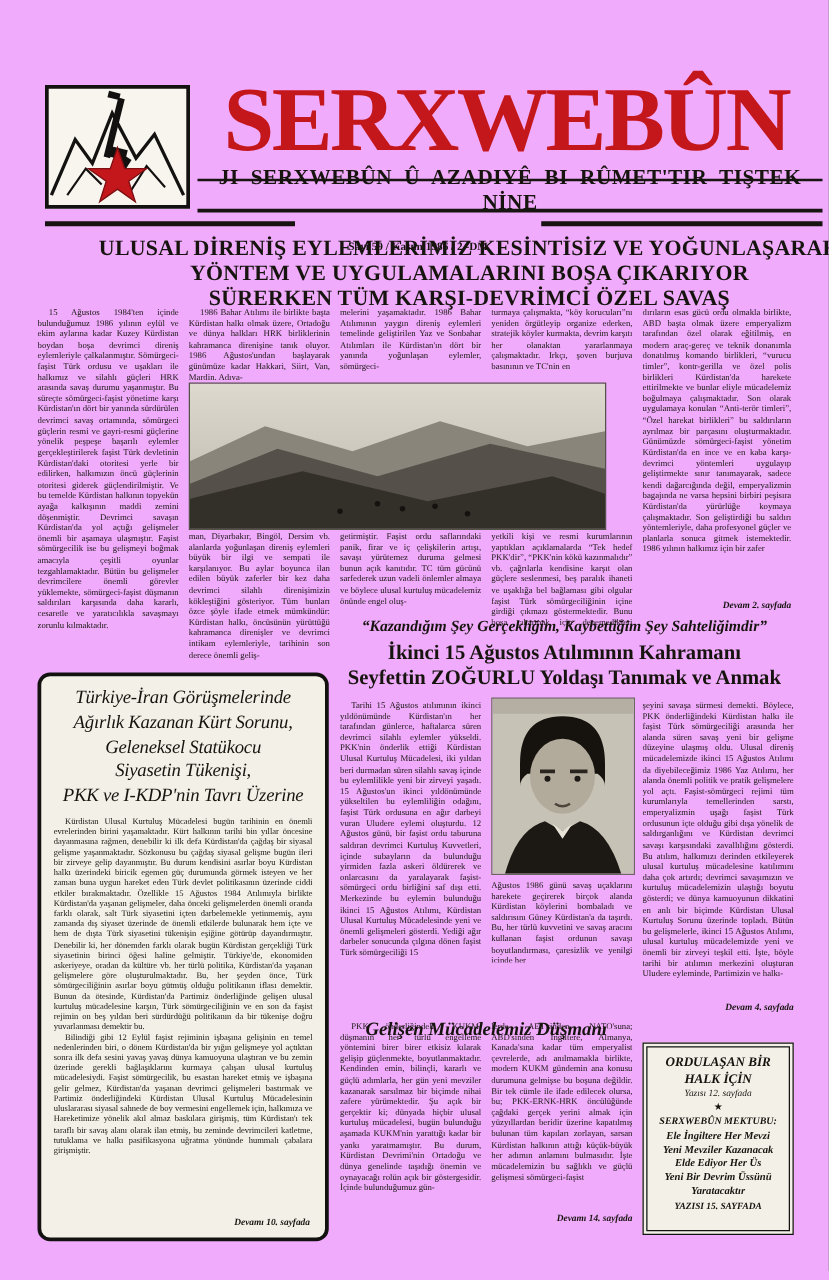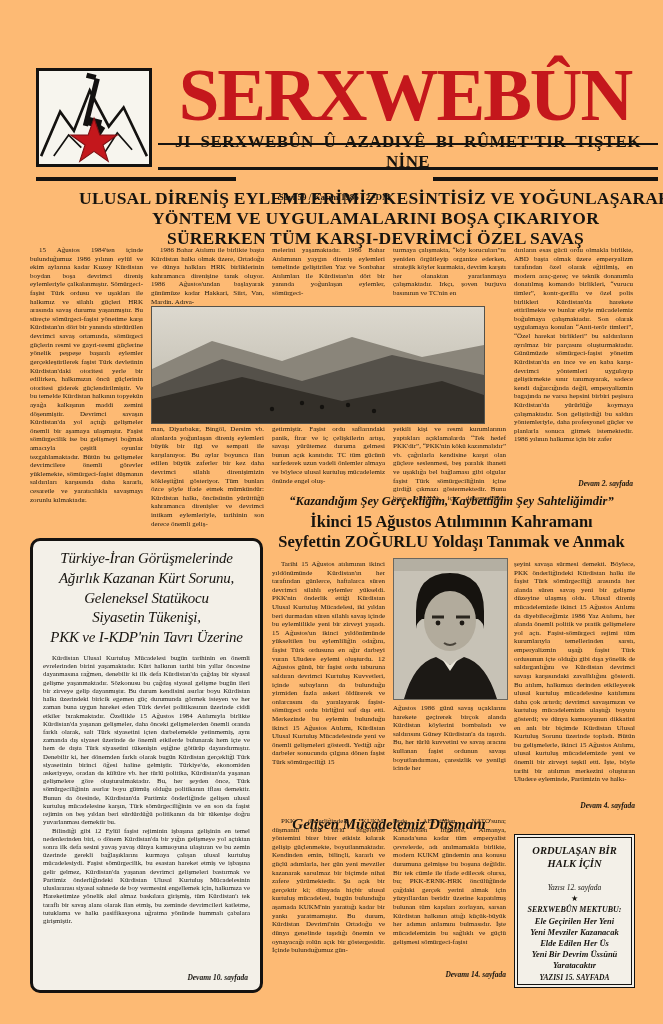--- a/index.html
+++ b/index.html
@@ -1,18 +1,18 @@
 <!DOCTYPE html>
 <html><head>
 <meta charset="utf-8">
 <style>
   html,body{margin:0;padding:0;background:#888;}
   .page{
     position:relative;width:663px;height:1024px;margin:0 auto;
-    background:#fdba74;color:#17140f;overflow:hidden;
+    background:#f0abfc;color:#17140f;overflow:hidden;
     font-family:"Liberation Serif","DejaVu Serif",serif;
   }
   
   .logo-box{position:absolute;left:36px;top:68px;width:110px;height:93px;
     background:#f7f5ee;border:3px solid #141210;}
   .logo-box svg{display:block;width:100%;height:100%;}
   .paper-title{position:absolute;left:152px;top:50px;width:506px;height:92px;
     font-size:73px;font-weight:bold;letter-spacing:-2px;text-align:center;
     line-height:92px;white-space:nowrap;}
   .rule{position:absolute;left:158px;width:500px;background:#171411;}
@@ -59,21 +59,21 @@
   .iran-title{font-style:italic;font-weight:normal;font-size:15px;line-height:1.32;
     text-align:center;letter-spacing:-.2px;margin-bottom:6px;}
   .iran-body{font-size:6.8px;line-height:1.21;text-align:justify;height:318px;overflow:hidden;}
   .iran-cont{position:absolute;right:12px;bottom:8px;}
   
   .side-box{position:absolute;left:514px;top:834px;width:121px;height:154px;
     border:1.5px solid #141210;padding:2px;box-sizing:border-box;background:#f3f0e8;}
   .side-box-inner{border:1.5px solid #141210;width:100%;height:100%;
     box-sizing:border-box;text-align:center;font-style:italic;padding-top:6px;}
   .sb-title{font-weight:bold;font-size:10.5px;line-height:1.25;}
-  .sb-note{font-size:7.5px;margin-top:13px;}
+  .sb-note{font-size:7.5px;margin-top:0;}
   .sb-star{font-size:8px;font-style:normal;margin:2px 0 2px;}
   .sb-head{font-weight:bold;font-size:8px;margin-bottom:2px;}
   .sb-line{font-weight:bold;font-size:8.5px;line-height:1.3;}
   .sb-footer{font-weight:bold;font-size:7.5px;font-style:italic;margin-top:2px;}
   .red{color:#c4171c;}
 </style>
 </head>
 <body>
 
 <div class="page">
@@ -198,22 +198,22 @@
 
   <div class="side-box">
     <div class="side-box-inner">
       <div class="sb-title">
         <div>ORDULAŞAN BİR</div>
         <div>HALK İÇİN</div>
       </div>
       <div class="sb-note">Yazısı 12. sayfada</div>
       <div class="sb-star">★</div>
       <div class="sb-head">SERXWEBÛN MEKTUBU:</div>
-      <div class="sb-line">Ele Geçirilen Her Yeni</div>
+      <div class="sb-line">Ele İngiltere Her Mevzi</div>
       <div class="sb-line">Yeni Mevziler Kazanacak</div>
-      <div class="sb-line">Elde Edilen Her Üs</div>
+      <div class="sb-line">Elde Ediyor Her Üs</div>
       <div class="sb-line">Yeni Bir Devrim Üssünü</div>
       <div class="sb-line">Yaratacaktır</div>
       <div class="sb-footer">YAZISI 15. SAYFADA</div>
     </div>
   </div>
 
 </div>
 
 </body></html>

